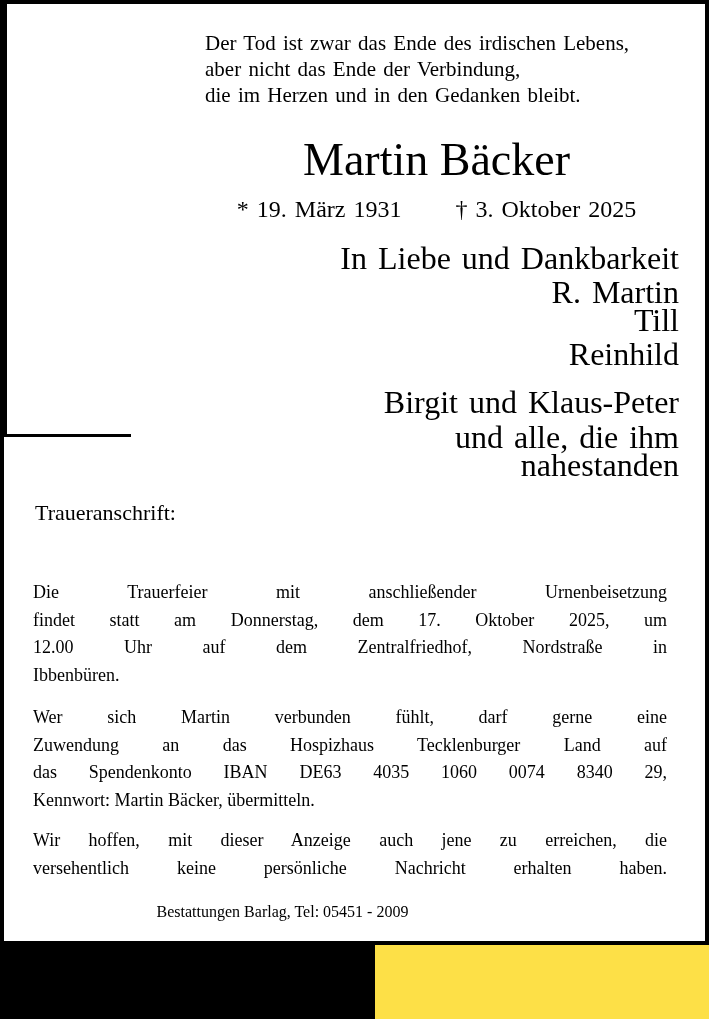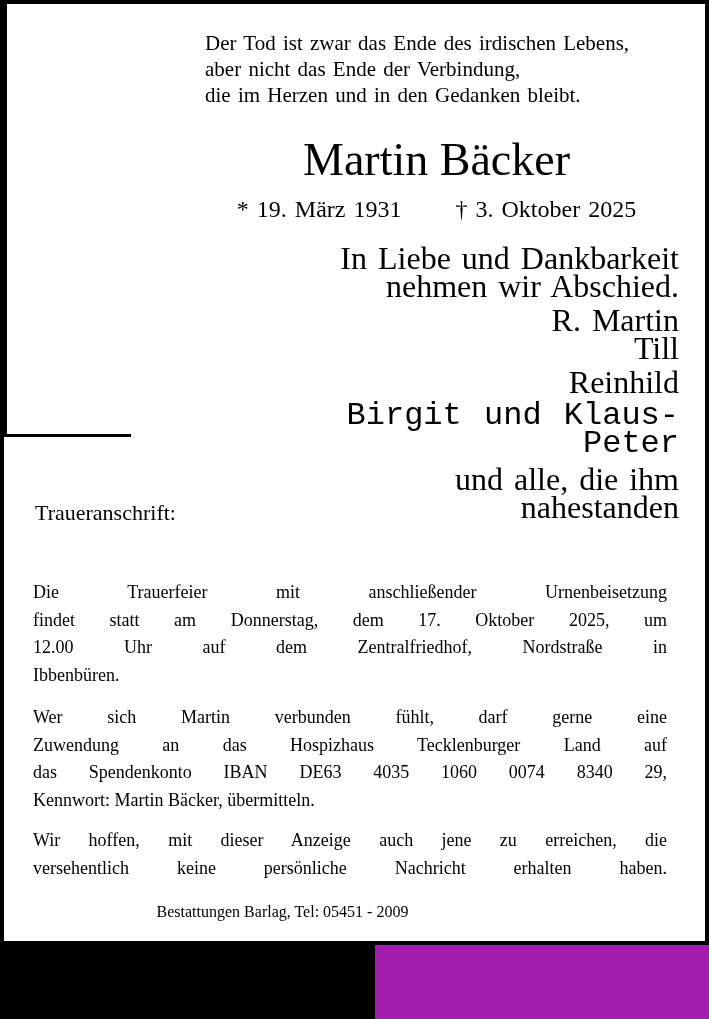--- a/index.html
+++ b/index.html
@@ -1,20 +1,20 @@
 <!DOCTYPE html>
 <html><head>
 <meta charset="utf-8">
 <style>
   html, body { margin: 0; padding: 0; background: #ffffff; }
   .page {
     position: relative;
     width: 709px;
     height: 1019px;
-    background: #a21caf;
+    background: #fde047;
     color: #000000;
     font-family: "Liberation Serif", "DejaVu Serif", serif;
     overflow: hidden;
   }
   .card {
     position: absolute;
     left: 0; top: 0;
     width: 709px; height: 945px;
     box-sizing: border-box;
     border: 4px solid #000000;
@@ -44,21 +44,21 @@
     font-size: 24px; line-height: 28px; word-spacing: 2px; align-items: flex-end;
   }
   .dates span { white-space: nowrap; }
 
   .farewell {
     left: 303px; top: 240px; width: 372px;
     font-size: 32px; line-height: 28px; word-spacing: 3px; text-align: right;
   }
   .farewell .m1 { margin-top: 6px; }
   .farewell .m3 { margin-top: 6px; }
-  .farewell .m4 { margin-top: 6px; font-family: Liberation Mono, monospace; }
+  .farewell .m4 { margin-top: 20px; }
   .farewell .m5 { margin-top: 7px; }
 
   .address {
     left: 31px; top: 495px; width: 634px;
     font-size: 22px; line-height: 27px;
   }
 
   .para { left: 29px; width: 634px; font-size: 18px; }
   .para > div { line-height: 27.5px; }
   .jl { text-align: justify; text-align-last: justify; }
@@ -99,21 +99,20 @@
 
     <h1 class="name">Martin Bäcker</h1>
 
     <div class="dates">
       <span>* 19. März 1931</span>
       <span>† 3. Oktober 2025</span>
     </div>
 
     <div class="farewell">
       <div>In Liebe und Dankbarkeit</div>
-      <div>nehmen wir Abschied.</div>
       <div class="m1">R. Martin</div>
       <div class="m2">Till</div>
       <div class="m3">Reinhild</div>
       <div class="m4">Birgit und Klaus-Peter</div>
       <div class="m5">und alle, die ihm nahestanden</div>
     </div>
 
     <div class="address">
       <div>Traueranschrift:</div>
     </div>

